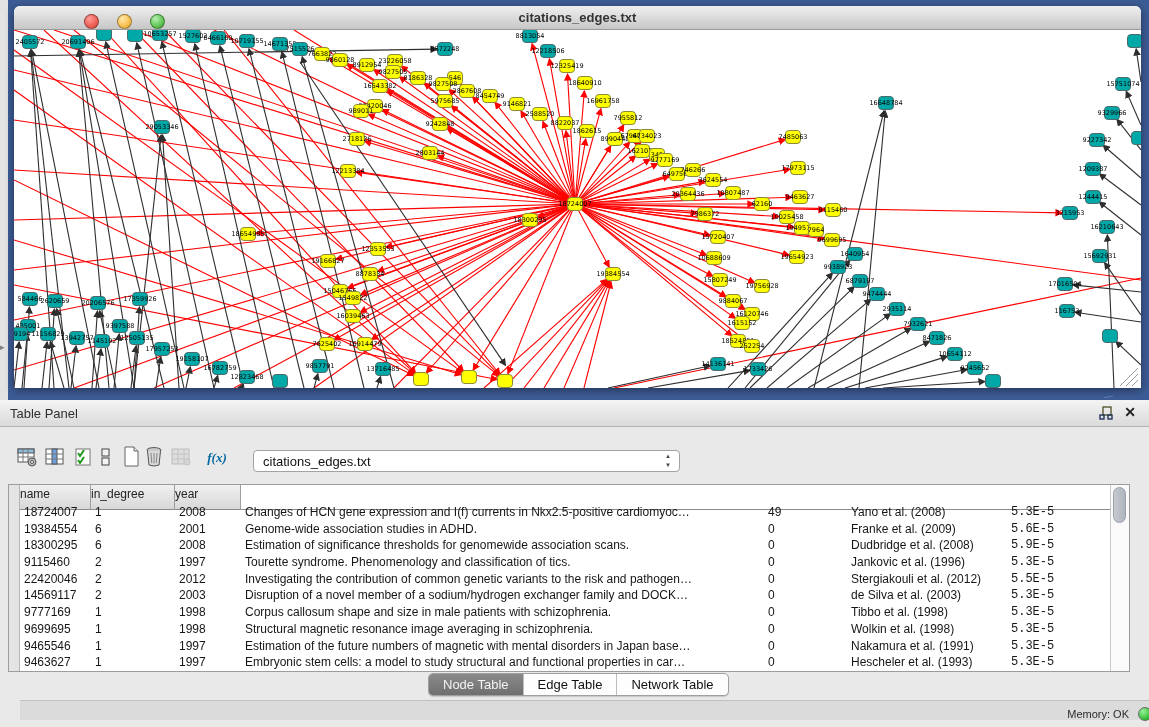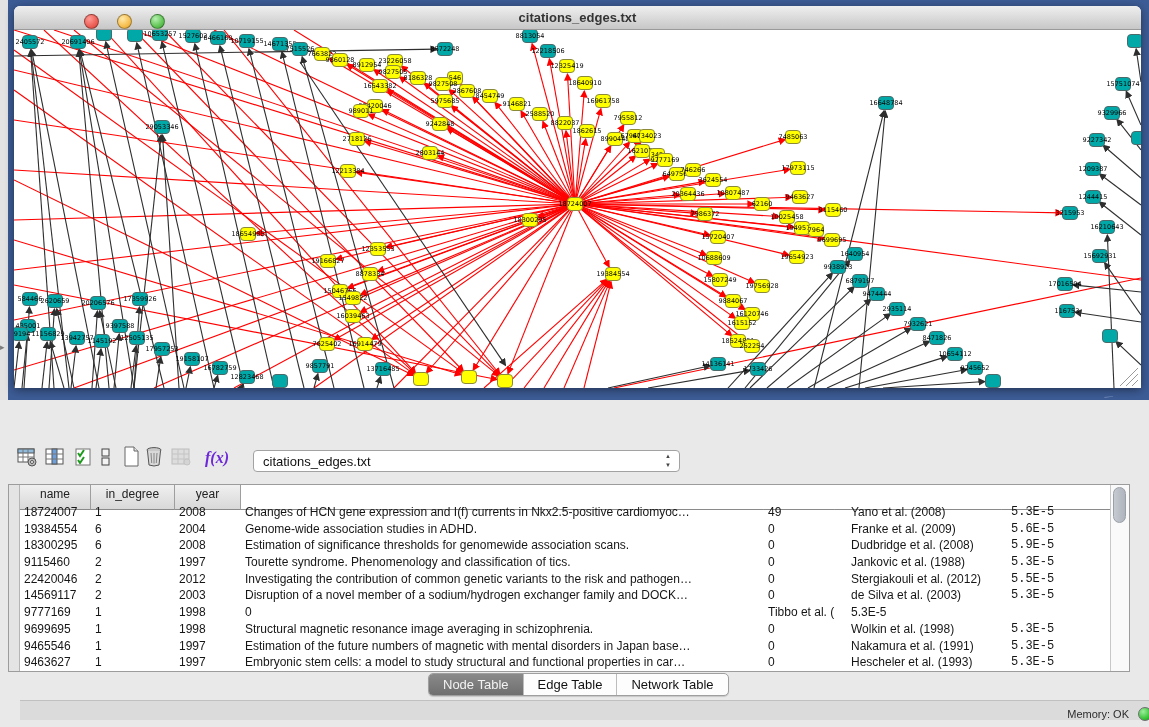--- a/index.html
+++ b/index.html
@@ -27,32 +27,32 @@
   .grip{position:absolute;right:38px;top:392px;color:#8fa3c8;font-size:9px;transform:rotate(45deg);}
   
   .table-panel{position:absolute;left:0;top:400px;width:1149px;height:327px;background:#E9E9E9;}
   .panel-header{position:absolute;left:0;top:0;width:100%;height:26px;
                 background:linear-gradient(#F4F4F4,#DADADA);border-bottom:1px solid #b2b2b2;}
   .panel-header .ptitle{position:absolute;left:10px;top:6px;font-size:13px;color:#303030;}
   .float-btn{position:absolute;right:36px;top:6px;width:14px;height:14px;cursor:pointer;}
   .close-btn{position:absolute;right:13px;top:4px;font-size:14px;font-weight:bold;color:#1f1f1f;cursor:pointer;}
   
   .tb-btn{position:absolute;top:46px;height:24px;background:transparent;border:0;padding:0;cursor:pointer;}
-  .fx{font-family:"Liberation Serif",serif;font-style:italic;font-weight:bold;font-size:16px;color:#6d28d9;}
+  .fx{font-family:"Liberation Serif",serif;font-style:italic;font-weight:bold;font-size:13px;color:#0369a1;}
   .combo{position:absolute;left:253px;top:50px;width:427px;height:22px;background:#fff;border:1px solid #a2a2a2;
          border-radius:4px;box-sizing:border-box;}
   .combo .cval{position:absolute;left:9px;top:3px;font-size:13px;color:#111;}
   .combo .stepper{position:absolute;right:8px;top:1px;font-size:7px;line-height:9px;color:#333;text-align:center;}
   
   .dtable{position:absolute;left:8px;top:84px;width:1122px;height:188px;background:#fff;border:1px solid #9c9c9c;
           box-sizing:border-box;display:flex;}
   .gutter{width:10px;background:#E4E4E4;border-right:1px solid #b5b5b5;}
   .tcols{flex:1;overflow:hidden;}
   .thead{display:grid;grid-template-columns:71px 84px 66px 523px 71px 167px 110px;height:19px;}
-  .th{font-size:12px;color:#222;text-align:center;line-height:19px;border-right:1px solid #9e9e9e;
+  .th{font-size:12px;color:#222;line-height:19px;border-right:1px solid #9e9e9e;
       border-bottom:1px solid #8a8a8a;overflow:hidden;white-space:nowrap;cursor:pointer;}
   .th.gray{background:linear-gradient(#F0F0F0,#D8D8D8);}
   .th.blue{background:linear-gradient(#D5EAF6,#BFDDEE);margin-top:24px;}
   .sortmark{font-size:9px;margin-right:3px;}
   .trow{display:grid;grid-template-columns:71px 84px 66px 523px 71px 167px 110px;height:16.7px;line-height:16.7px;
         font-size:12px;color:#161616;cursor:default;}
   .trow div{padding-left:4px;overflow:hidden;white-space:nowrap;}
   .trow div:nth-child(6){padding-left:16px;}
   .trow div:nth-child(7){padding-left:9px;font-family:Liberation Mono, monospace;}
   .vscroll{width:18px;background:#FAFAFA;border-left:1px solid #c8c8c8;position:relative;}
@@ -521,20 +521,31 @@
           <line x1="1106" y1="356" x2="1124" y2="338" stroke="#9a9a9a"></line>
           <line x1="1112" y1="356" x2="1124" y2="344" stroke="#9a9a9a"></line>
           <line x1="1118" y1="356" x2="1124" y2="350" stroke="#9a9a9a"></line>
         </svg>
     </div>
   </div>
   <div class="grip">⟋</div>
 </div>
 
 <div class="table-panel">
+  <div class="panel-header">
+    <span class="ptitle">Table Panel</span>
+    <span class="float-btn">
+      <svg width="14" height="14" viewBox="0 0 14 14">
+        <rect x="4" y="1" width="8" height="8" fill="none" stroke="#5a5a36" stroke-width="1.4"></rect>
+        <rect x="1" y="9" width="4" height="4" fill="none" stroke="#23365e" stroke-width="1.4"></rect>
+        <rect x="9" y="9" width="4" height="4" fill="none" stroke="#23365e" stroke-width="1.4"></rect>
+      </svg>
+    </span>
+    <span class="close-btn">✕</span>
+  </div>
 
   <button class="tb-btn" style="left:16px;width:22px;">
     <svg width="20" height="20" viewBox="0 0 20 20">
         <rect x="1" y="2" width="16" height="13" fill="#fff" stroke="#555"></rect>
         <rect x="1" y="2" width="16" height="4" fill="#8fbcdd" stroke="#555"></rect>
         <line x1="6" y1="2" x2="6" y2="15" stroke="#777"></line>
         <line x1="11" y1="2" x2="11" y2="15" stroke="#777"></line>
         <line x1="1" y1="10" x2="17" y2="10" stroke="#777"></line>
         <circle cx="15" cy="15" r="4" fill="#b9b9b9" stroke="#555"></circle>
         <circle cx="15" cy="15" r="1.5" fill="#fff" stroke="#555"></circle>
@@ -614,42 +625,42 @@
             <div>1</div>
             <div>2008</div>
             <div>Changes of HCN gene expression and I(f) currents in Nkx2.5-positive cardiomyoc…</div>
             <div>49</div>
             <div>Yano et al. (2008)</div>
             <div>5.3E-5</div>
           </div>
           <div class="trow">
             <div>19384554</div>
             <div>6</div>
-            <div>2004</div>
+            <div>2001</div>
             <div>Genome-wide association studies in ADHD.</div>
             <div>0</div>
             <div>Franke et al. (2009)</div>
             <div>5.6E-5</div>
           </div>
           <div class="trow">
             <div>18300295</div>
             <div>6</div>
             <div>2008</div>
             <div>Estimation of significance thresholds for genomewide association scans.</div>
             <div>0</div>
             <div>Dudbridge et al. (2008)</div>
             <div>5.9E-5</div>
           </div>
           <div class="trow">
             <div>9115460</div>
             <div>2</div>
             <div>1997</div>
             <div>Tourette syndrome. Phenomenology and classification of tics.</div>
             <div>0</div>
-            <div>Jankovic et al. (1988)</div>
+            <div>Jankovic et al. (1996)</div>
             <div>5.3E-5</div>
           </div>
           <div class="trow">
             <div>22420046</div>
             <div>2</div>
             <div>2012</div>
             <div>Investigating the contribution of common genetic variants to the risk and pathogen…</div>
             <div>0</div>
             <div>Stergiakouli et al. (2012)</div>
             <div>5.5E-5</div>
@@ -660,20 +671,21 @@
             <div>2003</div>
             <div>Disruption of a novel member of a sodium/hydrogen exchanger family and DOCK…</div>
             <div>0</div>
             <div>de Silva et al. (2003)</div>
             <div>5.3E-5</div>
           </div>
           <div class="trow">
             <div>9777169</div>
             <div>1</div>
             <div>1998</div>
+            <div>Corpus callosum shape and size in male patients with schizophrenia.</div>
             <div>0</div>
             <div>Tibbo et al. (1998)</div>
             <div>5.3E-5</div>
           </div>
           <div class="trow">
             <div>9699695</div>
             <div>1</div>
             <div>1998</div>
             <div>Structural magnetic resonance image averaging in schizophrenia.</div>
             <div>0</div>

